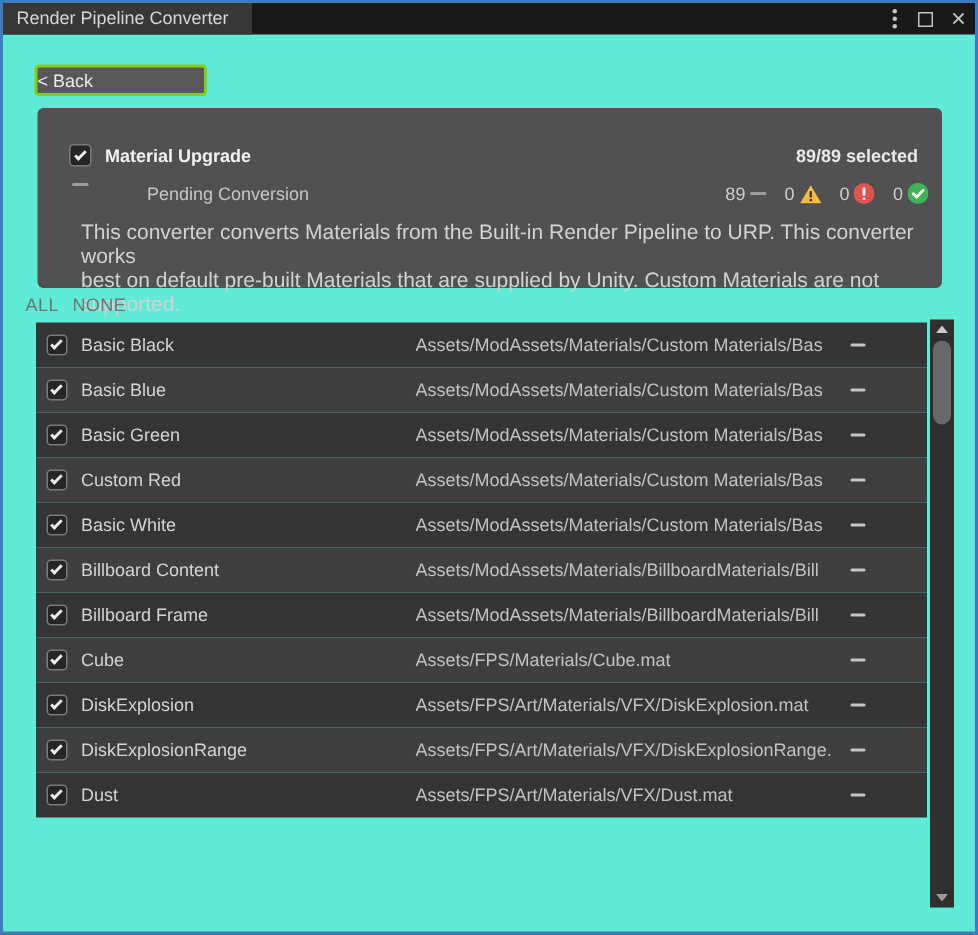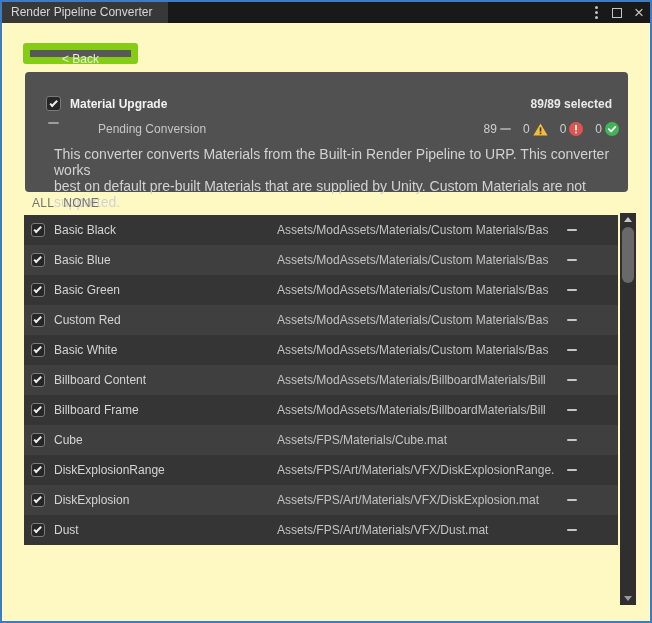--- a/index.html
+++ b/index.html
@@ -1,40 +1,40 @@
 <!DOCTYPE html>
 <html><head>
 <meta charset="utf-8">
 <style>
   html,body{margin:0;padding:0;background:#222;}
   *{box-sizing:border-box;font-family:"Liberation Sans","DejaVu Sans",sans-serif;}
 
   .window{
     position:relative;width:652px;height:623px;
-    border:2px solid #3e7cbf;background:#fef9c3;overflow:hidden;
+    border:2px solid #3e7cbf;background:#5eead4;overflow:hidden;
   }
 
   
   .titlebar{position:absolute;top:0;left:0;right:0;height:21px;background:#191919;}
   .tab{
     position:absolute;left:0;top:0;width:166px;height:21px;background:#383838;
     color:#d6d6d6;font-size:12px;line-height:21px;padding-left:9px;
     white-space:nowrap;overflow:hidden;
   }
   .tb-controls{position:absolute;right:6px;top:0;height:21px;display:flex;align-items:center;gap:12px;}
   .kebab{display:flex;flex-direction:column;gap:2px;padding:2px;cursor:pointer;}
   .kebab i{width:3px;height:3px;border-radius:50%;background:#c3c3c3;display:block;}
   .maxbox{width:10px;height:10px;border:1.5px solid #c3c3c3;cursor:pointer;}
   .closex{color:#c3c3c3;font-size:17px;line-height:14px;cursor:pointer;}
 
   
   .back-btn{
     position:absolute;left:21px;top:41px;width:115px;height:21px;
-    background:#585858;border:7px solid #84cc16;border-radius:3px;
-    color:#eaeaea;font-size:12px;text-align:center;line-height:19px;cursor:pointer;
+    background:#585858;border:2px solid #84cc16;border-radius:3px;
+    color:#eaeaea;font-size:12px;text-align:left;line-height:19px;cursor:pointer;
   }
 
   
   .panel{
     position:absolute;left:23px;top:70px;width:603px;height:120px;
     background:#515151;border-radius:4px;
   }
   .panel-row1{position:absolute;left:21px;top:24px;right:16px;display:flex;align-items:flex-end;}
   .panel-row2{position:absolute;left:23px;top:50px;right:9px;display:flex;align-items:flex-start;gap:28px;}
   .spacer{flex:1;}
@@ -59,21 +59,21 @@
     display:inline-flex;align-items:center;justify-content:center;
     width:15px;height:15px;background:#262626;border:1px solid #7a7a7a;
     border-radius:3px;cursor:pointer;flex:0 0 auto;
   }
   .checkbox .tick{
     width:8px;height:4px;border-left:2px solid #ededed;border-bottom:2px solid #ededed;
     transform:rotate(-45deg) translate(0.5px,-1px);
   }
 
   
-  .list-controls{position:absolute;left:30px;top:194px;display:flex;gap:9px;}
+  .list-controls{position:absolute;left:15px;top:194px;display:flex;gap:9px;}
   .list-controls span{color:#737373;font-size:12px;letter-spacing:.3px;cursor:pointer;}
 
   
   .list{position:absolute;left:22px;top:213px;width:594px;}
   .row{position:relative;height:30px;}
   .row:nth-child(odd){background:#353535;}
   .row:nth-child(even){background:#3f3f3f;}
   .row .checkbox{position:absolute;left:7px;top:8px;width:14px;height:14px;}
   .row-name{position:absolute;left:30px;top:50%;transform:translateY(-50%);color:#d4d4d4;font-size:12px;white-space:nowrap;}
   .row-path{position:absolute;left:253px;top:50%;transform:translateY(-50%);width:287px;overflow:hidden;white-space:nowrap;color:#c2c2c2;font-size:12px;}
@@ -226,30 +226,30 @@
           <span class="tick"></span>
         </span>
     <span class="row-name">Cube</span>
     <span class="row-path">Assets/FPS/Materials/Cube.mat</span>
     <span class="dash bright row-dash"></span>
   </div>
       <div class="row">
     <span class="checkbox">
           <span class="tick"></span>
         </span>
+    <span class="row-name">DiskExplosion</span>
+    <span class="row-path">Assets/FPS/Art/Materials/VFX/DiskExplosion.mat</span>
+    <span class="dash bright row-dash"></span>
+  </div>
+      <div class="row">
+    <span class="checkbox">
+          <span class="tick"></span>
+        </span>
     <span class="row-name">DiskExplosionRange</span>
     <span class="row-path">Assets/FPS/Art/Materials/VFX/DiskExplosionRange.</span>
-    <span class="dash bright row-dash"></span>
-  </div>
-      <div class="row">
-    <span class="checkbox">
-          <span class="tick"></span>
-        </span>
-    <span class="row-name">DiskExplosion</span>
-    <span class="row-path">Assets/FPS/Art/Materials/VFX/DiskExplosion.mat</span>
     <span class="dash bright row-dash"></span>
   </div>
       <div class="row">
     <span class="checkbox">
           <span class="tick"></span>
         </span>
     <span class="row-name">Dust</span>
     <span class="row-path">Assets/FPS/Art/Materials/VFX/Dust.mat</span>
     <span class="dash bright row-dash"></span>
   </div>

